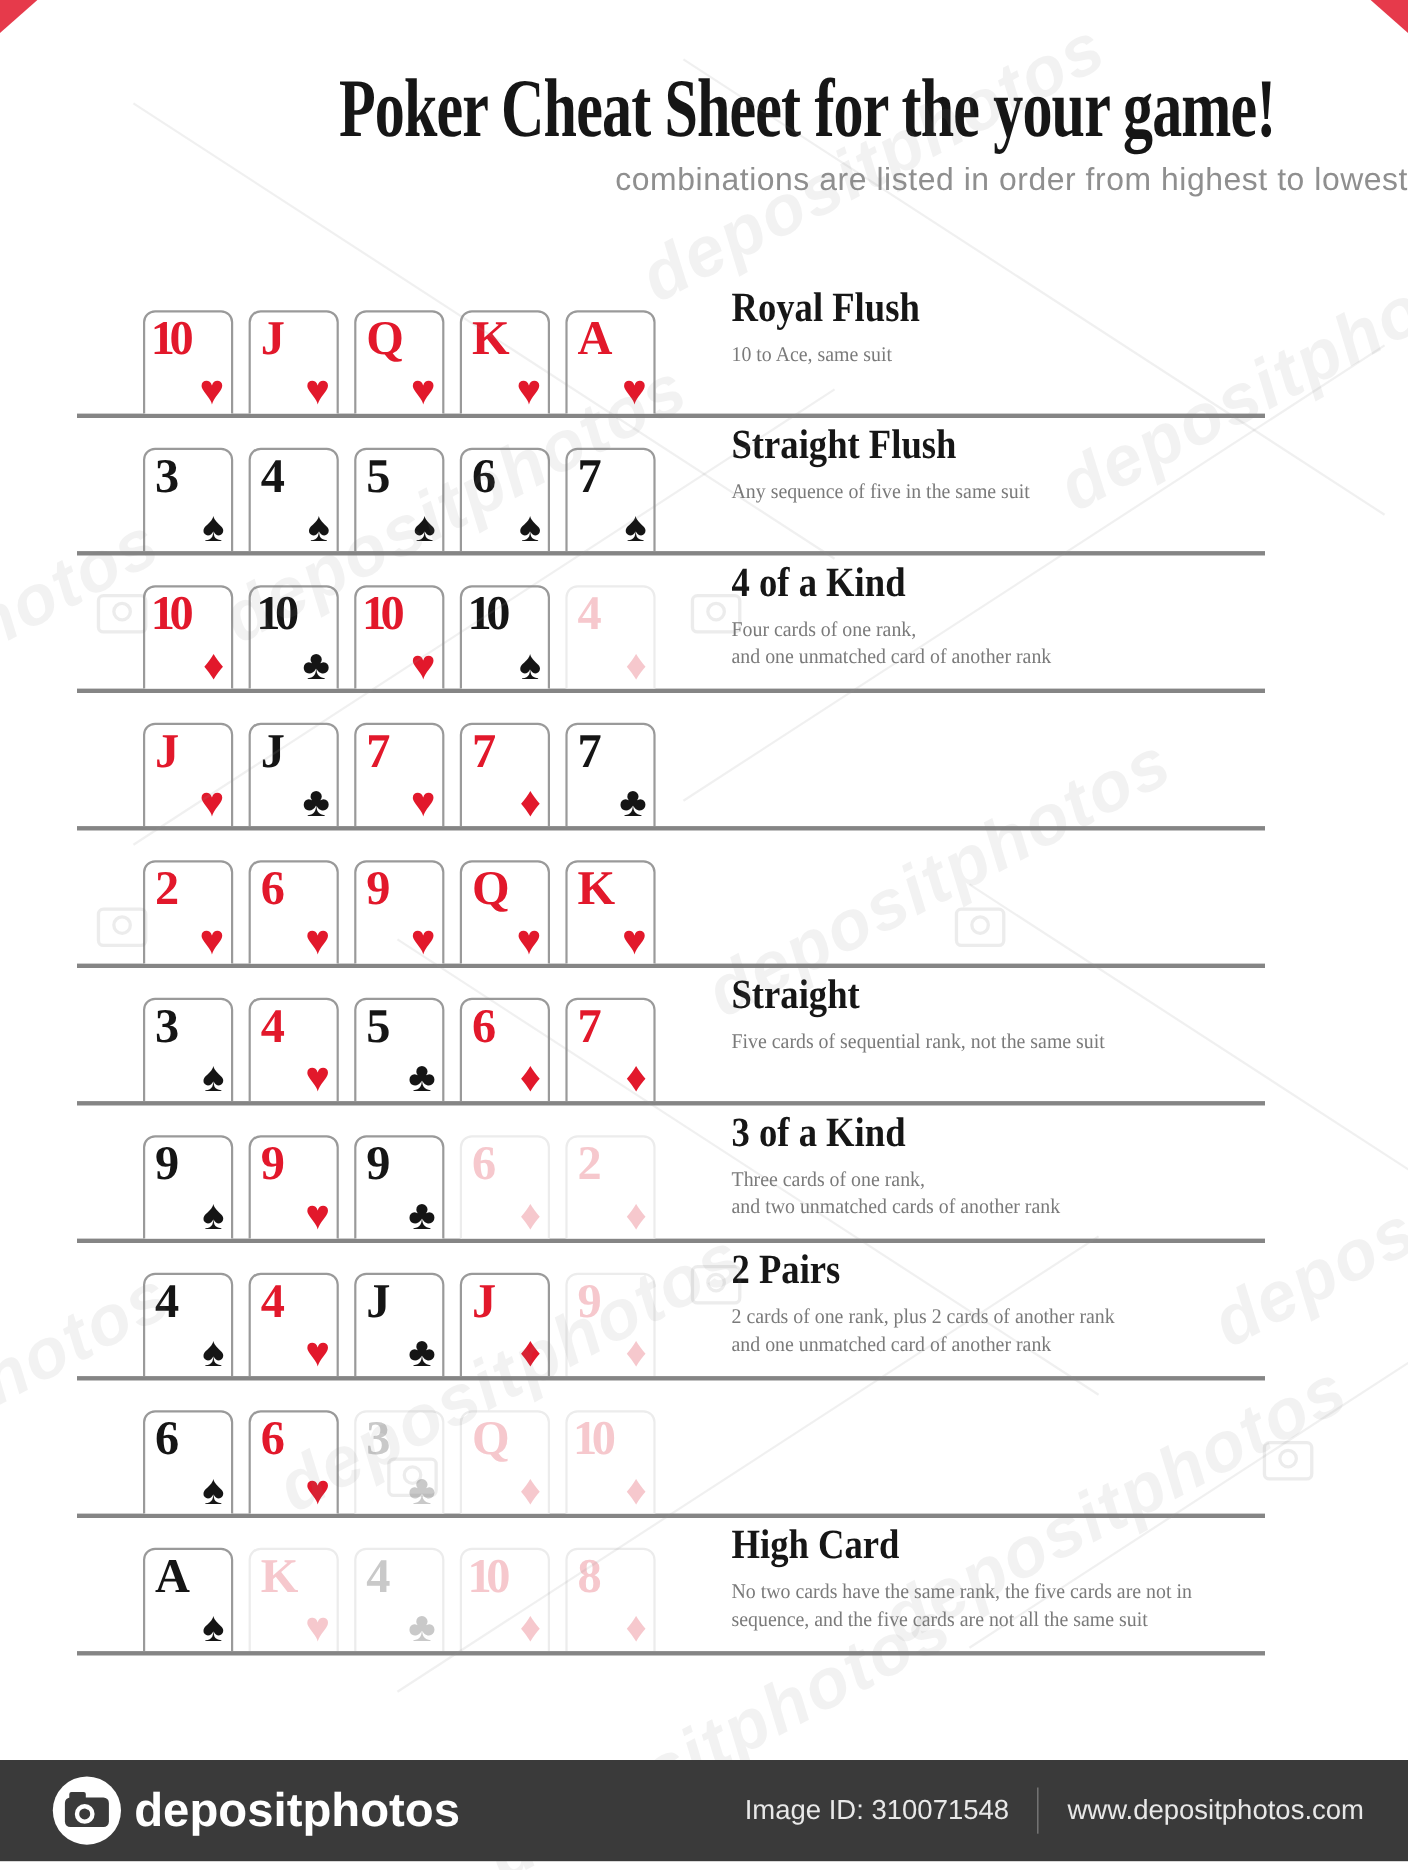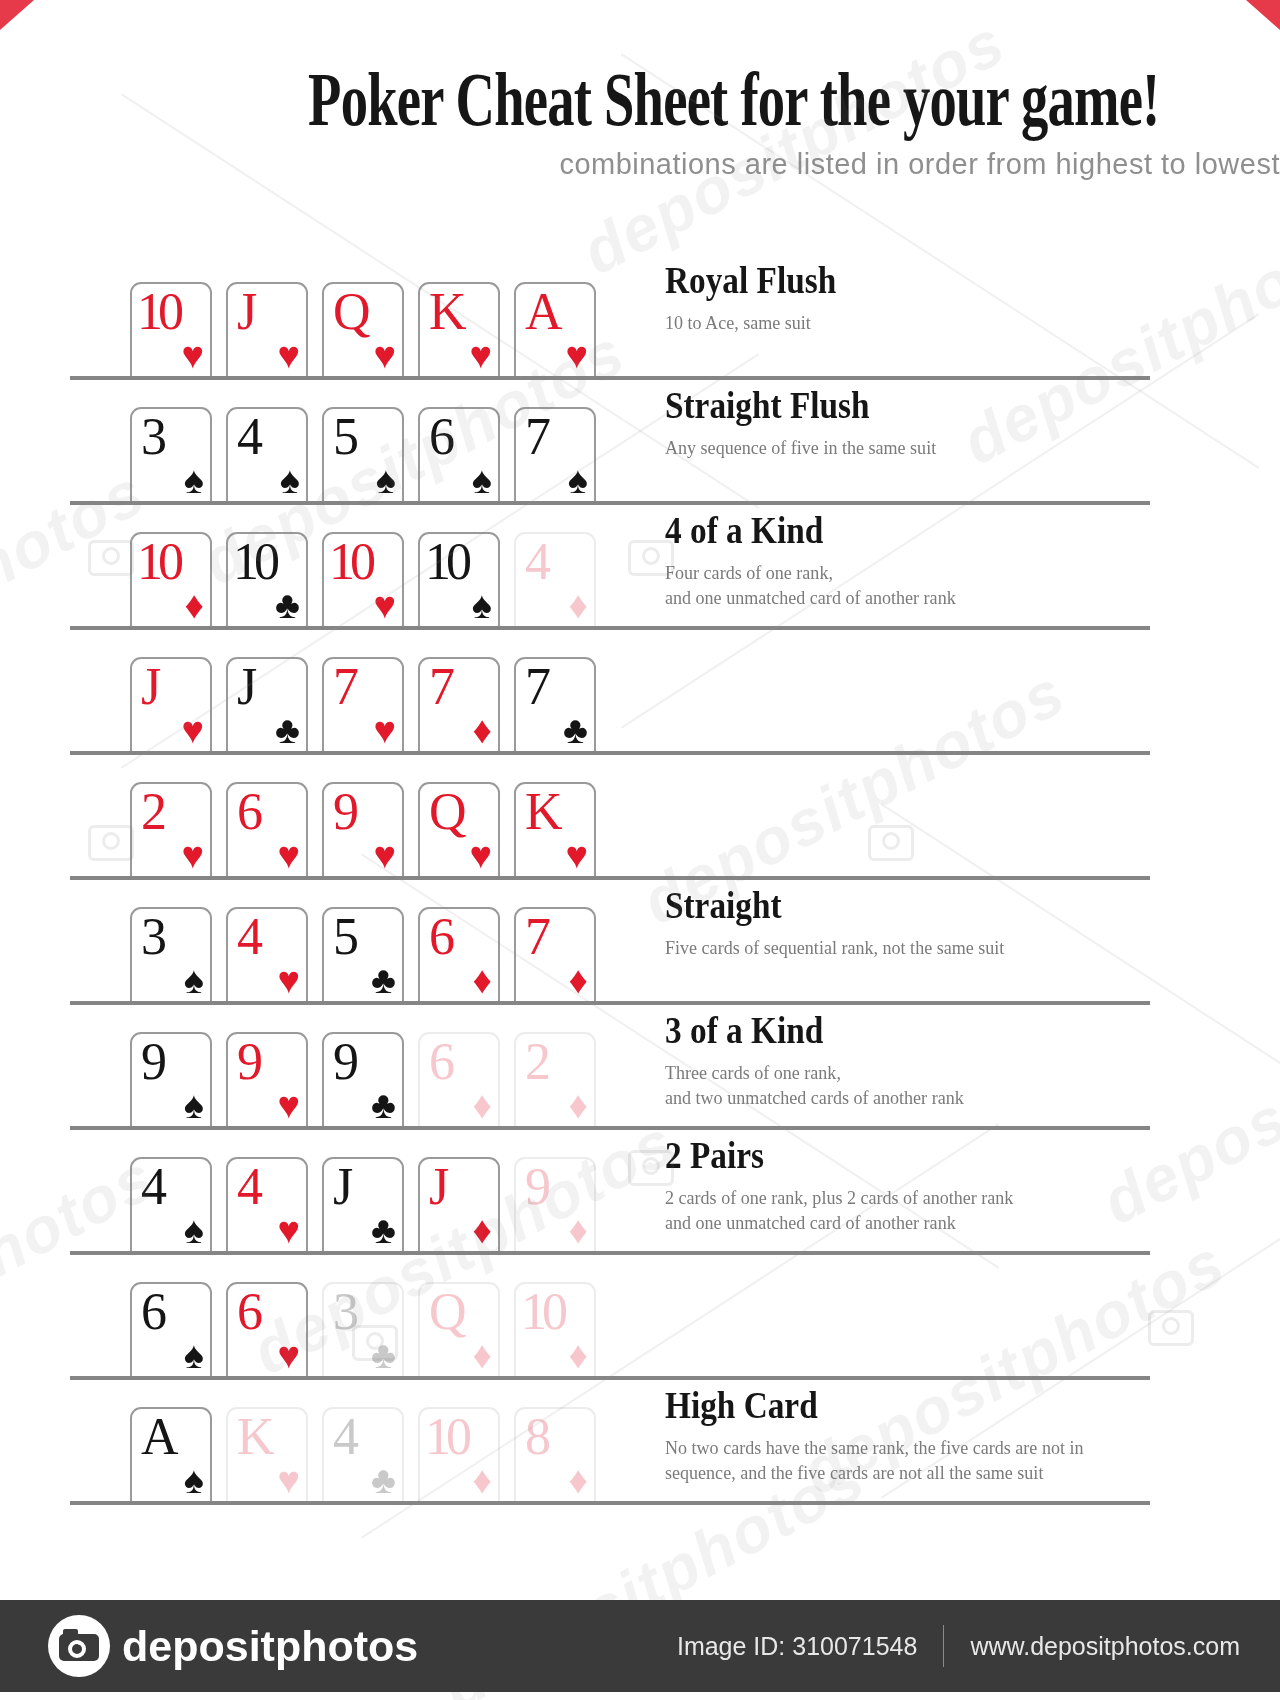--- a/index.html
+++ b/index.html
@@ -14,21 +14,21 @@
       letter-spacing:-1px;white-space:nowrap;}
   .subtitle{margin-top:16px;font-family:"Liberation Sans", sans-serif;font-size:29px;
       color:var(--subtitle-gray,#8f8f8f);letter-spacing:0.5px;}
 
   
   main{position:absolute;top:255px;left:70px;width:1080px;}
   .hand-row{position:relative;height:121px;border-bottom:4px solid var(--divider,#858585);overflow:hidden;}
   .card-hand{position:absolute;left:60px;top:27px;display:flex;gap:14px;}
   .card{position:relative;width:82px;height:132px;background:#fff;box-sizing:border-box;
         border:2px solid var(--card-border,#9a9a9a);border-radius:11px;}
-  .card .rank{position:absolute;top:2px;left:9px;font-size:52px;font-weight:normal;line-height:1;}
+  .card .rank{position:absolute;top:2px;left:9px;font-size:44px;font-weight:bold;line-height:1;}
   .card.r10 .rank{left:5px;letter-spacing:-5px;}
   .card .suit{position:absolute;top:52px;right:6px;font-size:38px;line-height:1;}
   .card.red .rank,.card.red .suit{color:var(--red,#e2182b);}
   .card.black .rank,.card.black .suit{color:var(--black,#151515);}
   .card.faded-red{border-color:#ececec;}
   .card.faded-red .rank,.card.faded-red .suit{color:var(--faded-red,#f6c8cd);}
   .card.faded-black{border-color:#ececec;}
   .card.faded-black .rank,.card.faded-black .suit{color:var(--faded-black,#c9c9c9);}
 
   .hand-info{position:absolute;left:595px;top:5px;width:500px;}

